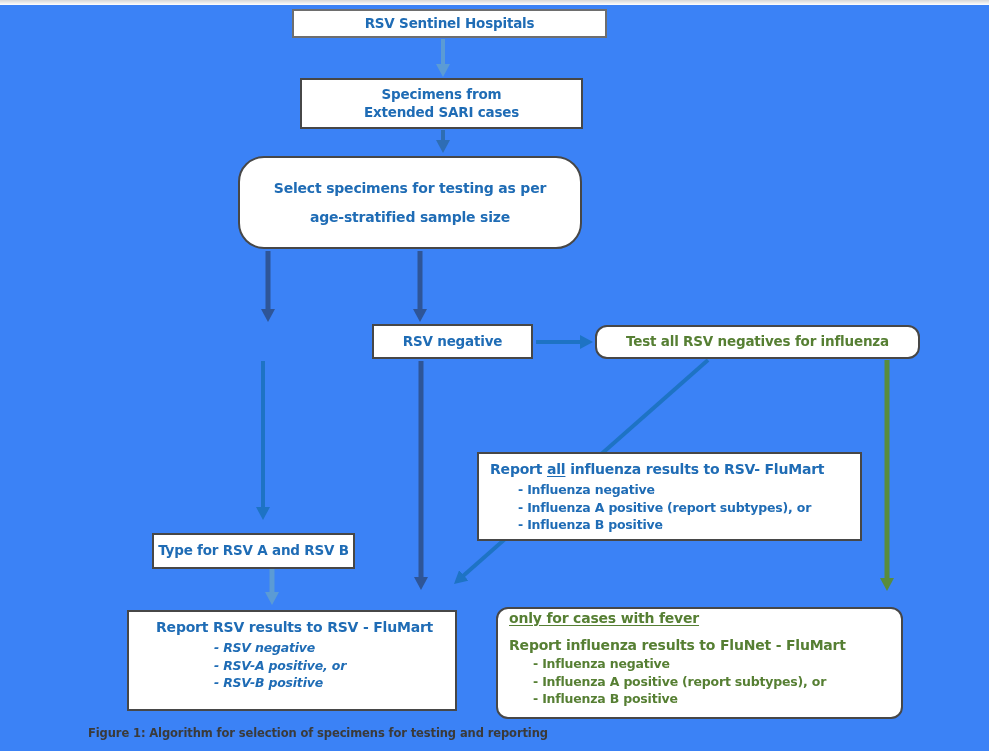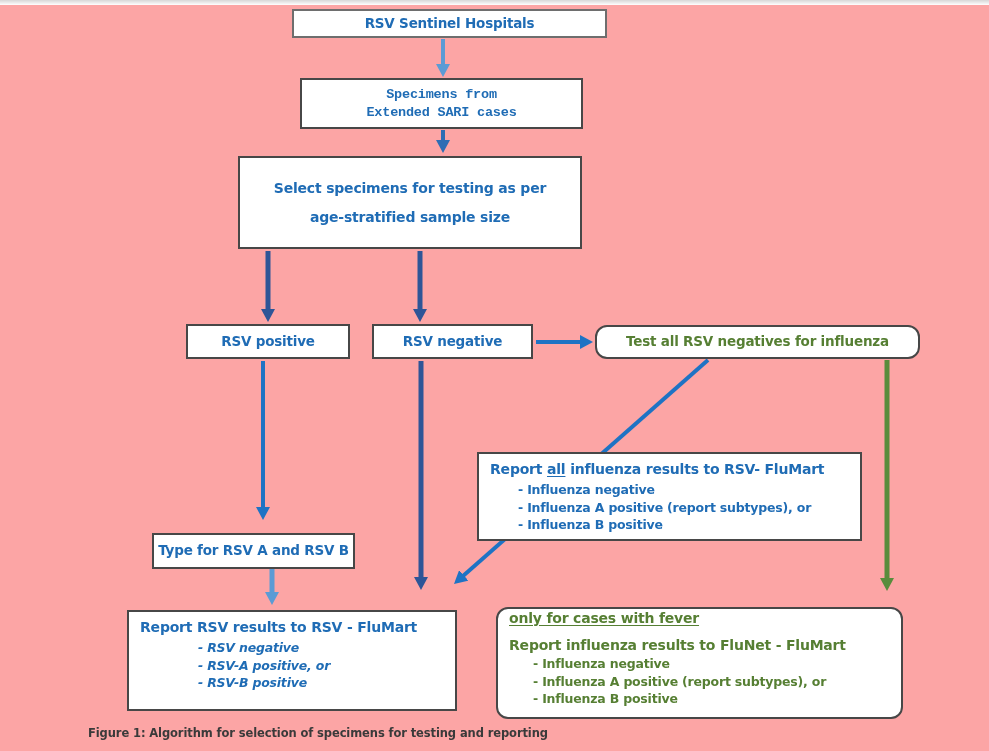--- a/index.html
+++ b/index.html
@@ -1,17 +1,17 @@
 <!DOCTYPE html>
 <html><head>
 <meta charset="utf-8">
 <style>
   html,body{margin:0;padding:0;background:#fff;}
   #canvas{
-    position:relative;width:989px;height:751px;background:#fca5a5;
+    position:relative;width:989px;height:751px;background:#3b82f6;
     font-family:"DejaVu Sans","Liberation Sans",sans-serif;overflow:hidden;
   }
   #page-top-edge{
     position:absolute;left:0;top:0;width:989px;height:5px;
     background:linear-gradient(#d7d7d7,#ffffff);z-index:3;
   }
   svg.arrows{position:absolute;left:0;top:0;z-index:1;}
   .box{
     position:absolute;background:#ffffff;border:2px solid #474747;
     box-sizing:border-box;z-index:2;
@@ -19,21 +19,21 @@
     text-align:center;color:#1F6CB5;font-weight:600;letter-spacing:-0.2px;
   }
   .box.gray-border{border-color:#6e6e6e;}
   .box.green-text{color:#567F33;border-radius:12px;}
   .report{align-items:flex-start;justify-content:flex-start;text-align:left;}
   .report .heading{font-size:14px;line-height:1.35;padding:6px 6px 2px 11px;}
   .report .bullets{font-size:12.5px;line-height:1.42;font-weight:600;}
   .report .bullets div{white-space:nowrap;}
   .u{text-decoration:underline;text-underline-offset:2px;}
   .lbl-14{font-size:13.5px;line-height:1.3;}
-  .multiline{font-size:14px;line-height:29px;}
+  .multiline{font-size:14px;line-height:29px;border-radius:26px;}
   #caption{
     position:absolute;left:88px;top:726px;z-index:2;
     font-size:11.5px;font-weight:700;color:#3a3a3a;letter-spacing:-0.1px;
   }
 </style>
 </head>
 <body>
 
 <div id="canvas">
 
@@ -67,33 +67,30 @@
     <line x1="421" y1="361" x2="421" y2="578" stroke-width="5" marker-end="url(#ah-navy)" stroke="#2E5597"></line>
     <line x1="708" y1="360" x2="463" y2="576" stroke-width="4" marker-end="url(#ah-blue)" stroke="#1E73C4"></line>
     <line x1="887" y1="360" x2="887" y2="579" stroke-width="5" marker-end="url(#ah-green)" stroke="#598C3C"></line>
     <line x1="272" y1="569" x2="272" y2="593" stroke-width="5" marker-end="url(#ah-light)" stroke="#5B9BD5"></line>
   </svg>
 
   <div class="box gray-border lbl-14" style="left:292px;top:9px;width:315px;height:29px;">
     <div>RSV Sentinel Hospitals</div>
   </div>
 
-  <div class="box lbl-14" style="left:300px;top:78px;width:283px;height:51px;font-family:Liberation Mono, monospace;">
+  <div class="box lbl-14" style="left:300px;top:78px;width:283px;height:51px;">
     <div>Specimens from</div>
     <div>Extended SARI cases</div>
   </div>
 
   <div class="box multiline" style="left:238px;top:156px;width:344px;height:93px;">
     <div>Select specimens for testing as per</div>
     <div>age-stratified sample size</div>
   </div>
 
-  <div class="box lbl-14" style="left:186px;top:324px;width:164px;height:35px;">
-    <div>RSV positive</div>
-  </div>
 
   <div class="box lbl-14" style="left:372px;top:324px;width:161px;height:35px;">
     <div>RSV negative</div>
   </div>
 
   <div class="box green-text lbl-14" style="left:595px;top:325px;width:325px;height:34px;">
     <div>Test all RSV negatives for influenza</div>
   </div>
 
   <div class="box report" style="left:477px;top:452px;width:385px;height:89px;">
@@ -104,21 +101,21 @@
       <div>- Influenza negative</div>
       <div>- Influenza A positive (report subtypes), or</div>
       <div>- Influenza B positive</div>
     </div>
   </div>
 
   <div class="box lbl-14" style="left:152px;top:533px;width:203px;height:36px;">
     <div>Type for RSV A and RSV B</div>
   </div>
 
-  <div class="box report" style="left:127px;top:610px;width:330px;height:101px;">
+  <div class="box report" style="left:127px;top:610px;width:330px;height:101px;padding-left:16px;">
     <div class="heading">Report RSV results to RSV - FluMart</div>
     <div class="bullets" style="margin-left:69px;font-style:italic;">
       <div>- RSV negative</div>
       <div>- RSV-A positive, or</div>
       <div>- RSV-B positive</div>
     </div>
   </div>
 
   <div class="box report green-text" style="left:496px;top:607px;width:407px;height:112px;">
     <div class="heading u" style="padding-top:0;">only for cases with fever</div>

